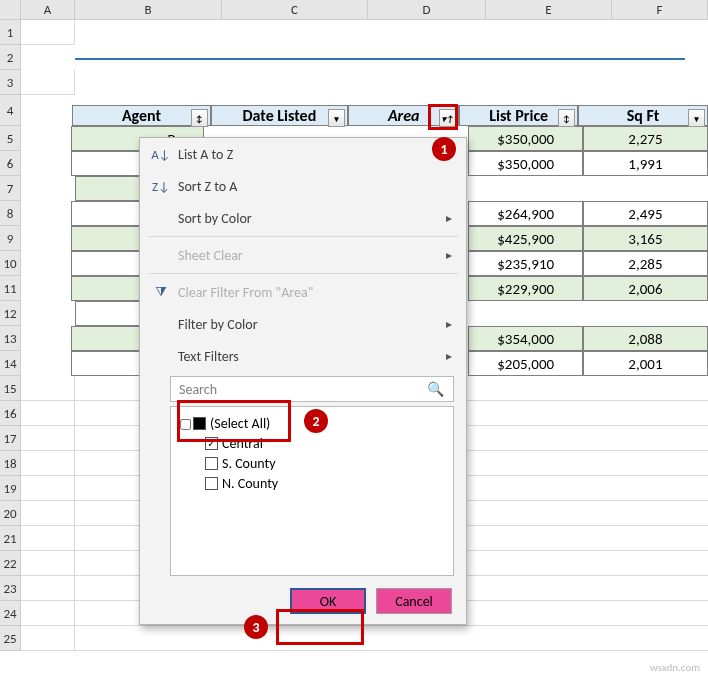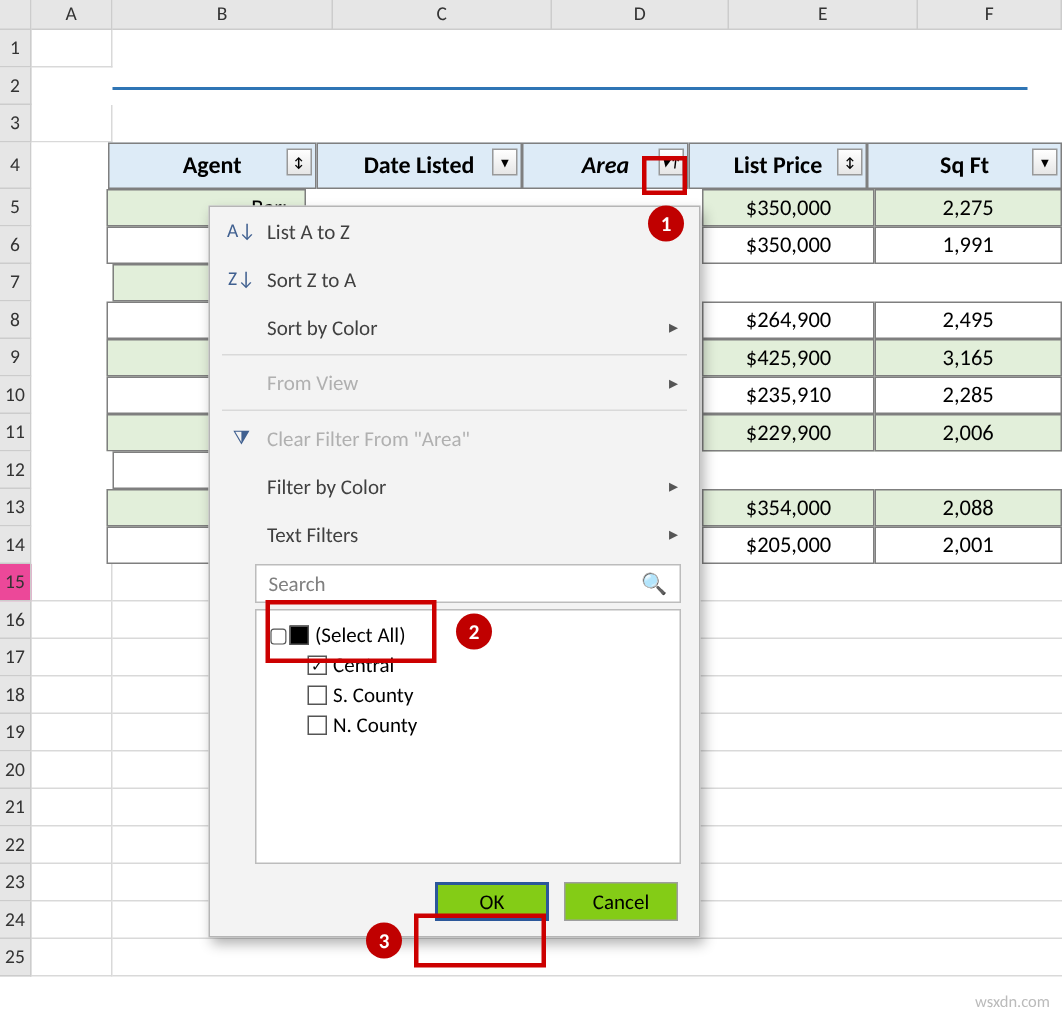--- a/index.html
+++ b/index.html
@@ -29,21 +29,21 @@
     background: #e6e6e6;
     border-right: 1px solid #ccc;
     border-bottom: 1px solid #ccc;
   }
   .col-header { height: 20px; }
   .row-header {
     width: 21px;
     text-align: center;
     flex-shrink:0;
   }
-  .row-header.sel { background: #ec4899; }
+  .row-header.sel { background: #e5e5e5; }
   .row { display: flex; height: 25px; }
   .cell {
     border-right: 1px solid #d9d9d9;
     border-bottom: 1px solid #d9d9d9;
     display: flex;
     align-items: center;
     padding: 0 6px;
   }
   .title-row .cell {
     border: none;
@@ -59,20 +59,21 @@
     width: 610px;
     top: 58px;
   }
   .thead-row .cell {
     background: #ddebf7;
     border: 1px solid #7f7f7f;
     font-weight: bold;
     justify-content: center;
     font-size: 16px;
     position: relative;
+    margin-top: 10px;
   }
   .thead-row .filter-btn {
     position: absolute;
     right: 2px;
     top: 3px;
     width: 17px;
     height: 18px;
     border: 1px solid #999;
     background: linear-gradient(#fff,#e6e6e6);
     display: flex;
@@ -172,21 +173,21 @@
     background:#fff;
   }
   .tree-row .cb.tri { background:#000; }
   .btn-row {
     display:flex; justify-content:flex-end; gap:10px;
     padding: 6px 14px 4px 0;
   }
   .btn {
     width: 76px; height: 26px;
     border: 1px solid #9e9e9e;
-    background: #84cc16;
+    background: #ec4899;
     display:flex; align-items:center; justify-content:center;
     font-size:14px;
     text-align:center;
   }
   .btn.primary {
     border: 2px solid #2b579a;
   }
   .wm {
     position:absolute; right:8px; bottom:6px;
     font-size:11px; color:#bbb;
@@ -388,21 +389,21 @@
     <span>Sort Z to A</span>
   </div>
   <div class="menu-item">
     <span class="icon"></span>
     <span>Sort by Color</span>
     <span class="chev">▸</span>
   </div>
   <div class="menu-sep"></div>
   <div class="menu-item disabled">
     <span class="icon"></span>
-    <span>From View</span>
+    <span>Sheet Clear</span>
     <span class="chev">▸</span>
   </div>
   <div class="menu-sep"></div>
   <div class="menu-item disabled">
     <span class="icon">⧩</span>
     <span>Clear Filter From "Area"</span>
   </div>
   <div class="menu-item">
     <span class="icon"></span>
     <span>Filter by Color</span>

